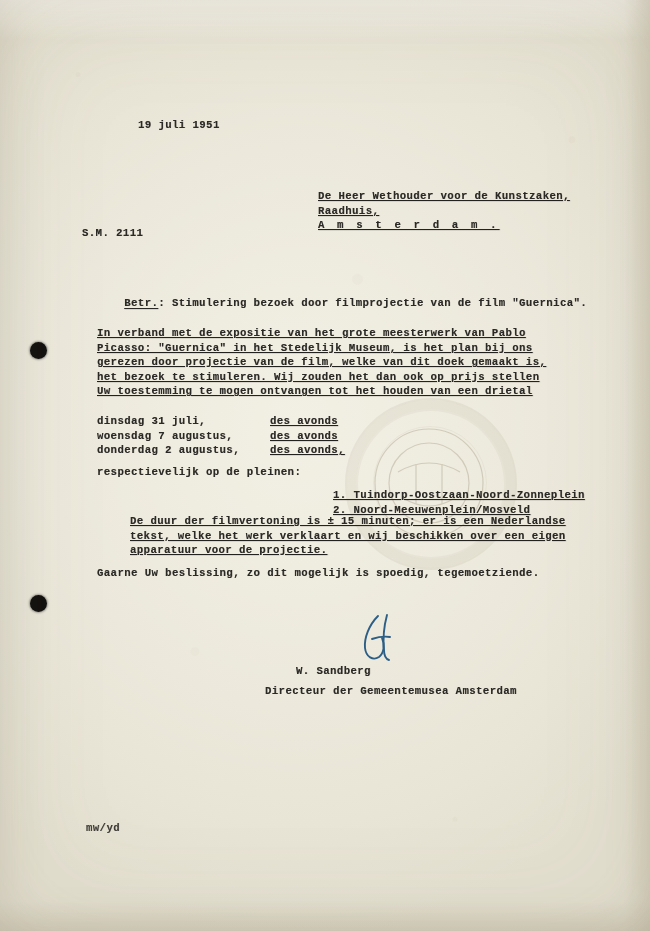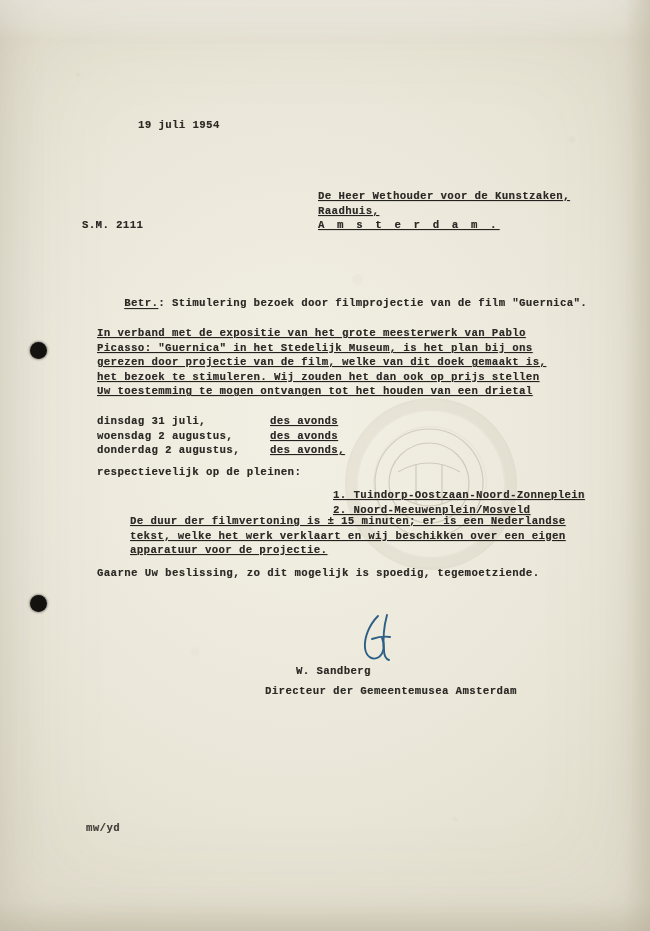--- a/index.html
+++ b/index.html
@@ -113,21 +113,21 @@
     letter-spacing: 0.45px;
     line-height: 14.6px;
     font-weight: 700;
     color: #2b2926;
     text-shadow: 0.35px 0.3px 0 rgba(60,56,48,.45);
   }
   .blk { position: absolute; text-decoration: underline; }
   .blk .t { position: static; display: block; }
 
   .date       { left: 138px; top: 118px; }
-  .refno      { left: 82px;  top: 218px; }
+  .refno      { left: 82px;  top: 226px; }
   .addressee  { left: 318px; top: 189px; }
   .addressee .sp { letter-spacing: 3.2px; }
 
   .subject    { left: 97px;  top: 281px; }
   .subject .u { text-decoration: underline; text-underline-offset: 2px; margin-top: 8px; }
 
   .para1      { left: 97px;  top: 326px; }
   .dates      { left: 97px;  top: 414px; }
   .dates .col2 { display: inline-block; }
   .places-intro { left: 97px; top: 465px; }
@@ -167,21 +167,21 @@
       <circle cx="71" cy="71" r="40"></circle>
       <path d="M40 60 Q71 42 102 60"></path>
       <path d="M45 86 Q71 102 97 86"></path>
       <path d="M58 52 L58 92 M84 52 L84 92"></path>
     </g>
   </svg>
 
   <div class="punch punch-1"></div>
   <div class="punch punch-2"></div>
 
-  <div class="t date">19 juli 1954</div>
+  <div class="t date">19 juli 1951</div>
 
   <div class="t refno">S.M. 2111</div>
 
   <div class="blk addressee">
     <span class="t">De Heer Wethouder voor de Kunstzaken,</span>
     <span class="t">Raadhuis,</span>
     <span class="t sp">A m s t e r d a m .</span>
   </div>
 
   <div class="t subject">
@@ -191,21 +191,21 @@
   <div class="blk para1">
     <span class="t">In verband met de expositie van het grote meesterwerk van Pablo</span>
     <span class="t">Picasso: "Guernica" in het Stedelijk Museum, is het plan bij ons</span>
     <span class="t">gerezen door projectie van de film, welke van dit doek gemaakt is,</span>
     <span class="t">het bezoek te stimuleren. Wij zouden het dan ook op prijs stellen</span>
     <span class="t">Uw toestemming te mogen ontvangen tot het houden van een drietal</span>
   </div>
 
   <div class="blk dates">
     <span class="t"><span class="col2" style="width:173px">dinsdag 31 juli,</span><span>des avonds</span></span>
-    <span class="t"><span class="col2" style="width:173px">woensdag 2 augustus,</span><span>des avonds</span></span>
+    <span class="t"><span class="col2" style="width:173px">woensdag 7 augustus,</span><span>des avonds</span></span>
     <span class="t"><span class="col2" style="width:173px">donderdag 2 augustus,</span><span>des avonds,</span></span>
   </div>
 
   <div class="t places-intro">respectievelijk op de pleinen:</div>
 
   <div class="blk places">
     <span class="t">1. Tuindorp-Oostzaan-Noord-Zonneplein</span>
     <span class="t">2. Noord-Meeuwenplein/Mosveld</span>
   </div>
 

